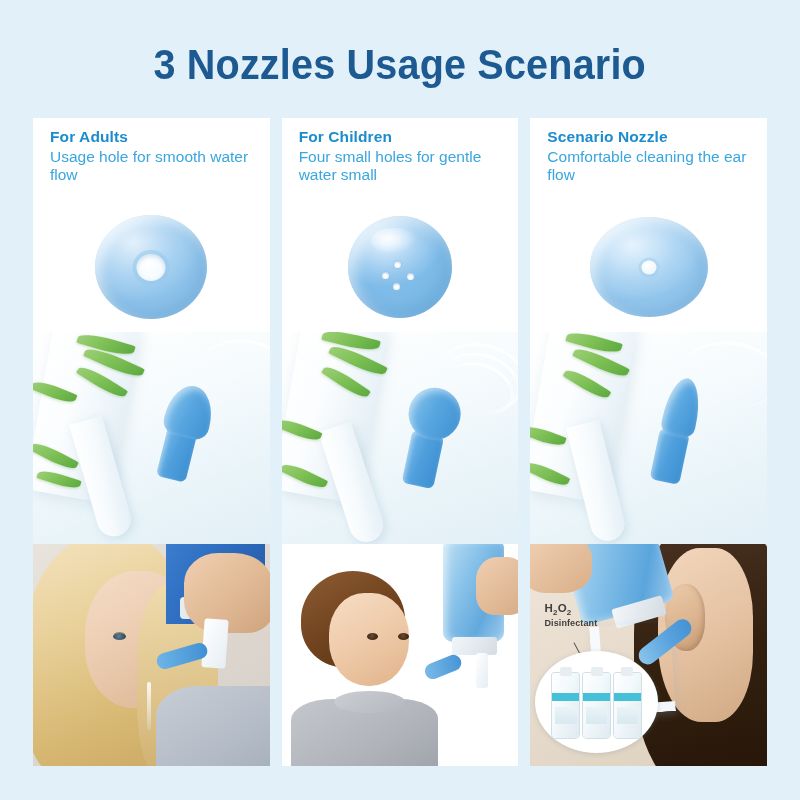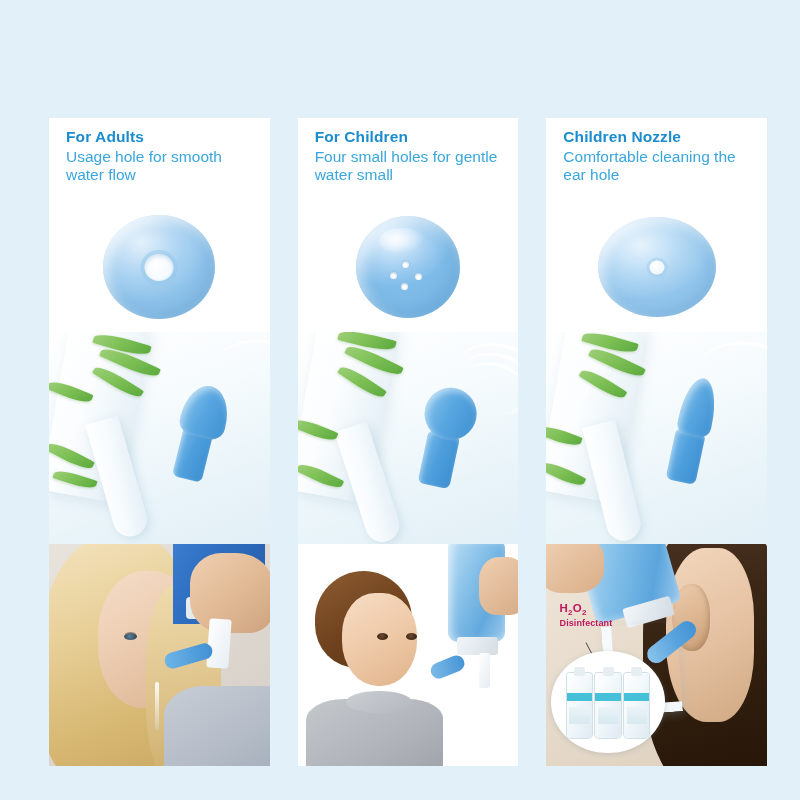--- a/index.html
+++ b/index.html
@@ -19,21 +19,21 @@
     font-size:43px;font-weight:700;color:#1d5a91;
     letter-spacing:.2px;white-space:nowrap;
     transform:scaleX(.92);transform-origin:center;
   }
 
   
   .grid{position:absolute;left:33px;top:118px;width:734px;height:648px;
     display:grid;grid-template-columns:1fr 1fr 1fr;
     grid-template-rows:214px 212px 222px;
     column-gap:12px;row-gap:0px;}
-  .cell{position:relative;overflow:hidden;background:#ffffff;margin-left:16px;}
+  .cell{position:relative;overflow:hidden;background:#ffffff;}
 
   
   .cap{position:absolute;left:17px;top:10px;right:10px;}
   .cap h3{margin:0 0 2px 0;font-size:15.5px;font-weight:700;color:#1b8ccd;letter-spacing:.1px;}
   .cap p{margin:0;font-size:15.5px;line-height:1.18;color:#39a6dd;font-weight:400;}
 
   .nozzle-stage{position:absolute;left:0;right:0;top:86px;height:125px;
     display:flex;align-items:center;justify-content:center;}
 
   
@@ -183,21 +183,21 @@
     background:linear-gradient(120deg,#f3f7fa,#d3dce3);transform:rotate(-16deg);}
   .e-tube{position:absolute;left:26%;top:36%;width:30%;height:36%;
     border-left:10px solid #f6fafd;border-bottom:10px solid #f2f7fb;
     border-radius:0 0 0 28px;transform:rotate(-4deg);
     box-shadow:2px 3px 8px rgba(150,180,200,.25);}
   .e-noz{position:absolute;left:44%;top:40%;width:26%;height:8%;border-radius:50px;
     background:linear-gradient(100deg,#8cc5ec 0%,#5aa4de 55%,#4291d3 100%);transform:rotate(-38deg);}
   .e-hand{position:absolute;left:-4%;top:-4%;width:30%;height:26%;border-radius:36% 40% 40% 36%;
     background:linear-gradient(140deg,#f1d2b6,#d9ae88);}
 
-  .callout{position:absolute;left:6%;top:26%;color:#be185d;}
+  .callout{position:absolute;left:6%;top:26%;color:#404040;}
   .callout .h2o2{font-size:11.5px;font-weight:700;letter-spacing:.2px;white-space:nowrap;}
   .callout .h2o2 sub{font-size:8px;}
   .callout .dis{font-size:9px;font-weight:600;letter-spacing:.1px;margin-top:1px;white-space:nowrap;}
   .callout-line{position:absolute;left:20%;top:40%;width:34px;height:28px;
     border-left:1px solid #4a4a4a;transform:rotate(-28deg);}
   .oval{position:absolute;left:2%;bottom:6%;width:52%;height:46%;border-radius:50%;
     background:#ffffff;box-shadow:0 1px 5px rgba(120,140,150,.3);overflow:hidden;}
   .mini{position:absolute;bottom:14%;width:22%;height:64%;border-radius:3px 3px 4px 4px;
     background:linear-gradient(110deg,#ffffff 0%,#f2f8fb 45%,#dfeaf1 100%);
     box-shadow:0 0 0 1px rgba(190,210,220,.7);}
@@ -205,20 +205,23 @@
   .mini .band2{position:absolute;left:10%;right:10%;top:52%;height:26%;
     background:linear-gradient(180deg,#eaf4f8,#d8e9f0);}
   .mini .mcap{position:absolute;left:28%;right:28%;top:-10%;height:14%;border-radius:2px;background:#e6eef2;}
   .m1{left:14%;} .m2{left:39%;} .m3{left:64%;}
 </style>
 </head>
 <body>
 
 <div class="page">
 
+  <div class="title-bar">
+    <div class="title">3 Nozzles Usage Scenario</div>
+  </div>
 
   <div class="grid">
 
     <div class="cell">
       <div class="cap">
         <h3>For Adults</h3>
         <p>Usage hole for smooth water flow</p>
       </div>
       <div class="nozzle-stage">
         <div class="noz-adult">
@@ -240,22 +243,22 @@
           <div class="h h1"></div>
           <div class="h h2"></div>
           <div class="h h3"></div>
           <div class="h h4"></div>
         </div>
       </div>
     </div>
 
     <div class="cell">
       <div class="cap">
-        <h3>Children Nozzle</h3>
-        <p>Comfortable cleaning the ear hole</p>
+        <h3>Scenario Nozzle</h3>
+        <p>Comfortable cleaning the ear flow</p>
       </div>
       <div class="nozzle-stage">
         <div class="noz-poly">
           <div class="disc"></div>
           <div class="hole"></div>
         </div>
       </div>
     </div>
 
     <div class="cell">

